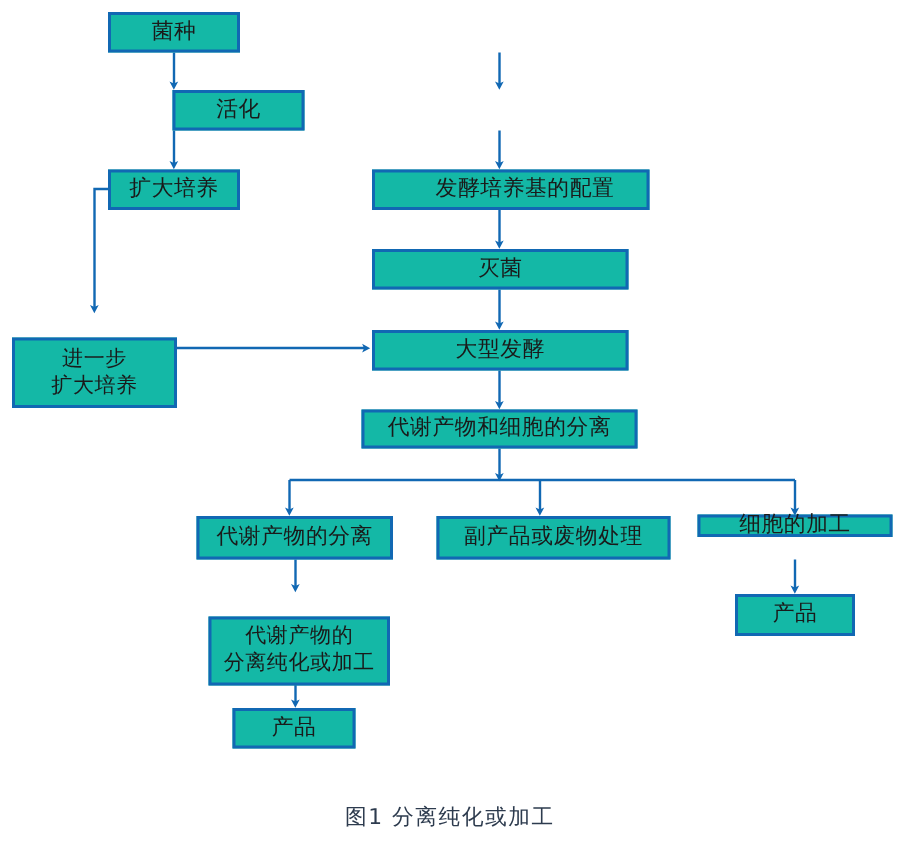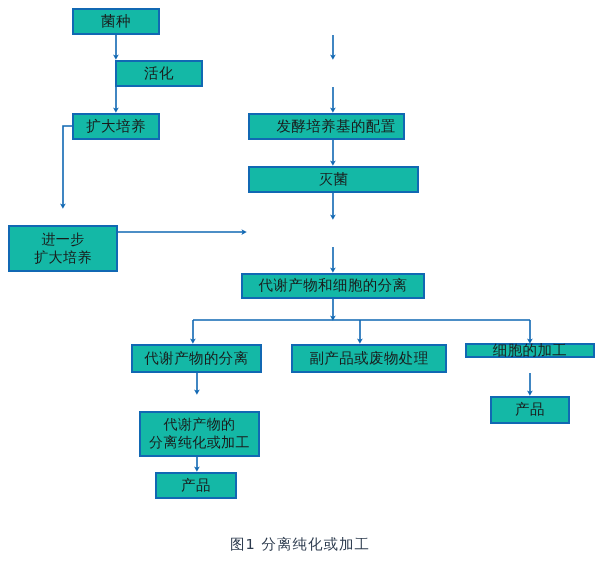--- a/index.html
+++ b/index.html
@@ -93,22 +93,23 @@
 
       <line x1="530" y1="373" x2="530" y2="393" marker-end="url(#arrowhead)"></line>
     </g>
   </svg>
 
   <div class="node" style="left: 72px; top: 8px; width: 88px; height: 27px; border: 2px solid rgb(17, 104, 179); color: rgb(26, 26, 26);">菌种</div>
   <div class="node" style="left: 72px; top: 60px; width: 88px; height: 27px; border: 2px solid rgb(17, 104, 179); color: rgb(26, 26, 26); margin-left: 43px;">活化</div>
   <div class="node" style="left: 72px; top: 113px; width: 88px; height: 27px; border: 2px solid rgb(17, 104, 179); color: rgb(26, 26, 26);">扩大培养</div>
   <div class="node two-line" style="left: 8px; top: 209px; width: 110px; height: 47px; border: 2px solid rgb(17, 104, 179); color: rgb(26, 26, 26);">进一步
 扩大培养</div>
-  <div class="node" style="left: 248px; top: 113px; width: 157px; height: 27px; border: 2px solid rgb(17, 104, 179); color: rgb(26, 26, 26); padding-left: 19px;">发酵培养基的配置</div>
+  <div class="node" style="left: 248px; top: 113px; width: 185px; height: 27px; border: 2px solid rgb(17, 104, 179); color: rgb(26, 26, 26); padding-left: 19px;">发酵培养基的配置</div>
   <div class="node" style="left: 248px; top: 166px; width: 171px; height: 27px; border: 2px solid rgb(17, 104, 179); color: rgb(26, 26, 26);">灭菌</div>
+  <div class="node" style="left: 248px; top: 220px; width: 171px; height: 27px; border: 2px solid rgb(17, 104, 179); color: rgb(26, 26, 26);">大型发酵</div>
   <div class="node" style="left: 241px; top: 273px; width: 184px; height: 26px; border: 2px solid rgb(17, 104, 179); color: rgb(26, 26, 26);">代谢产物和细胞的分离</div>
   <div class="node" style="left: 131px; top: 344px; width: 131px; height: 29px; border: 2px solid rgb(17, 104, 179); color: rgb(26, 26, 26);">代谢产物的分离</div>
   <div class="node" style="left: 291px; top: 344px; width: 156px; height: 29px; border: 2px solid rgb(17, 104, 179); color: rgb(26, 26, 26);">副产品或废物处理</div>
   <div class="node" style="left: 465px; top: 343px; width: 130px; height: 15px; border: 2px solid rgb(17, 104, 179); color: rgb(26, 26, 26);">细胞的加工</div>
   <div class="node two-line" style="left: 139px; top: 395px; width: 121px; height: 46px; border: 2px solid rgb(17, 104, 179); color: rgb(26, 26, 26);">代谢产物的
 分离纯化或加工</div>
   <div class="node" style="left: 155px; top: 472px; width: 82px; height: 27px; border: 2px solid rgb(17, 104, 179); color: rgb(26, 26, 26);">产品</div>
   <div class="node" style="left: 490px; top: 396px; width: 80px; height: 28px; border: 2px solid rgb(17, 104, 179); color: rgb(26, 26, 26);">产品</div>
 
   <div class="caption" style="top: 535px; color: rgb(45, 59, 78);">图1 分离纯化或加工</div>

